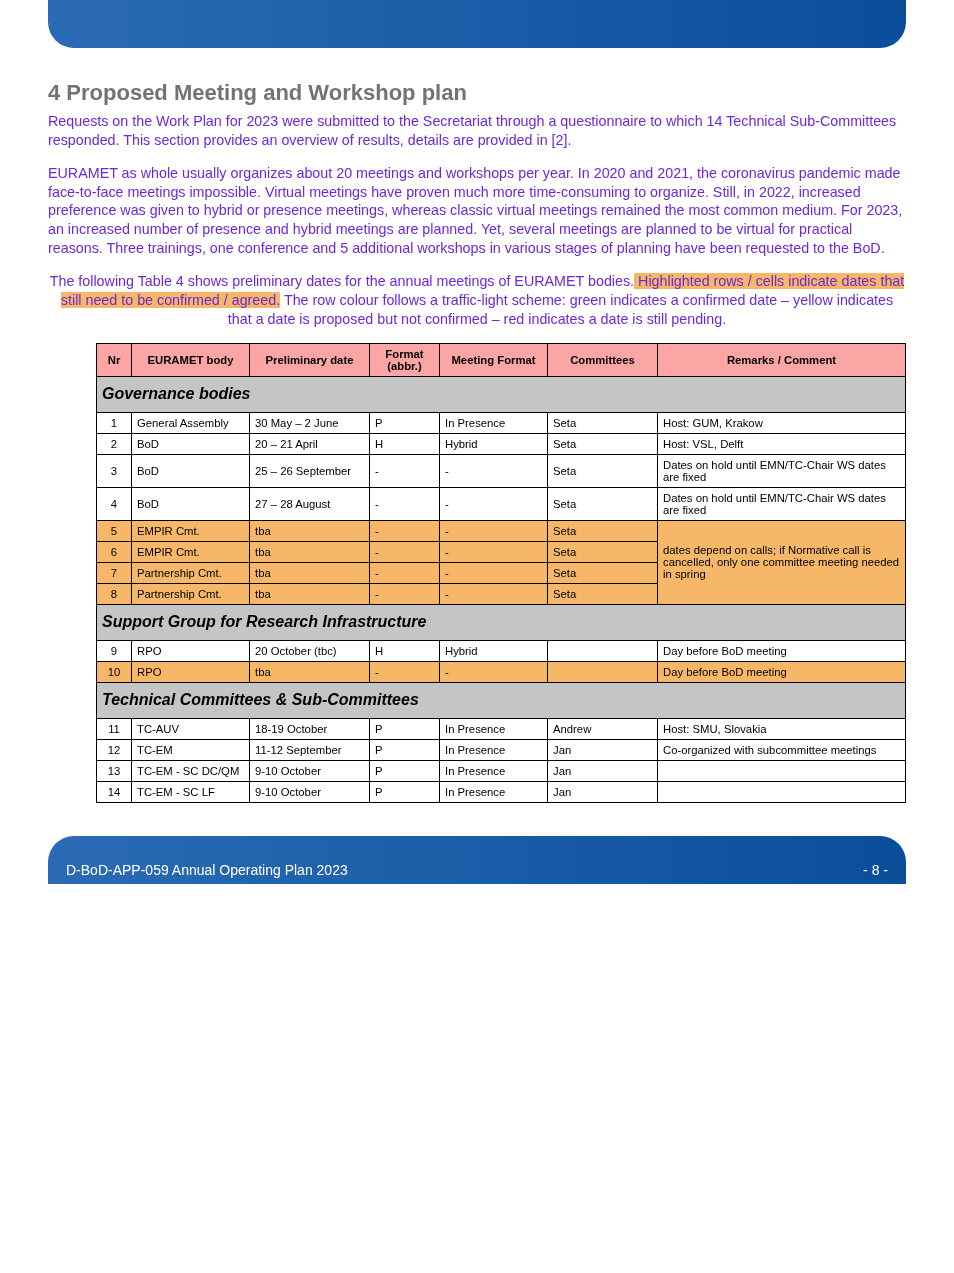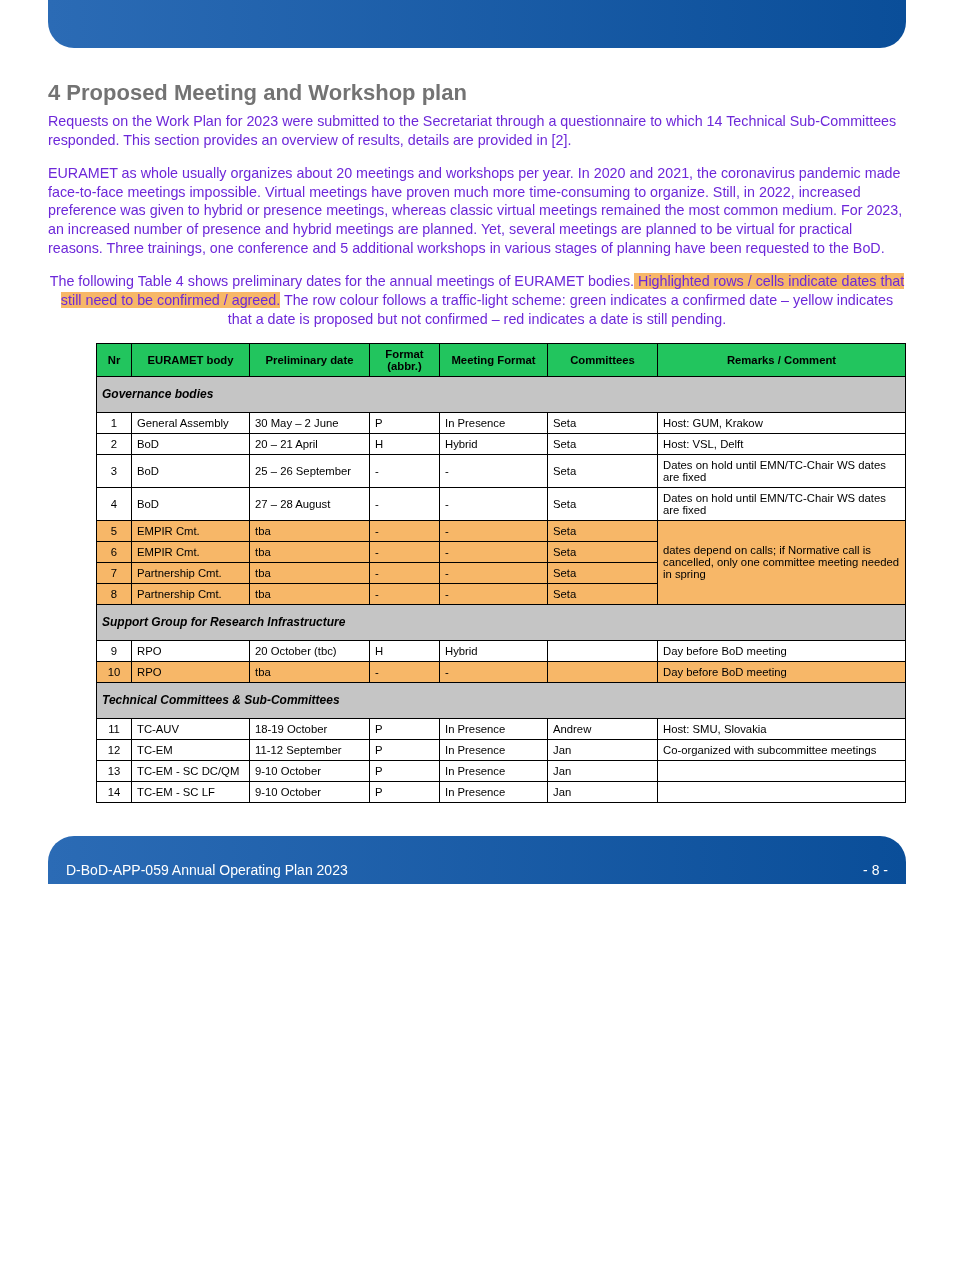--- a/index.html
+++ b/index.html
@@ -41,39 +41,39 @@
     width: 100%;
     font-size: 11.3px;
   }
   th, td {
     border: 1.5px solid #000;
     padding: 4px 5px;
     vertical-align: middle;
     text-align: left;
   }
   th {
-    background: #22c55e;
+    background: #fca5a5;
     font-weight: bold;
     text-align: center;
     height: 24px;
   }
   .col-nr    { width: 35px;  text-align: center; }
   .col-name  { width: 118px; }
   .col-date  { width: 120px; }
   .col-abbr  { width: 70px;  text-align: left; }
   .col-full  { width: 108px; }
   .col-chair { width: 110px; }
   .col-remarks { }
   td.center { text-align: center; }
   tr.section td {
     background: #c5c5c5;
     font-weight: bold;
     font-style: italic;
     height: 36px;
-    font-size: 12px;
+    font-size: 16px;
   }
   tr.blocked td { background: #f7b768; }
   tr.blocked td.merged-note {
     background: #f7b768;
     vertical-align: middle;
     margin-left: 15px;
   }
   .small13 { font-size: 13px; text-align: center; }
   .banner-bottom {
     height: 48px;

